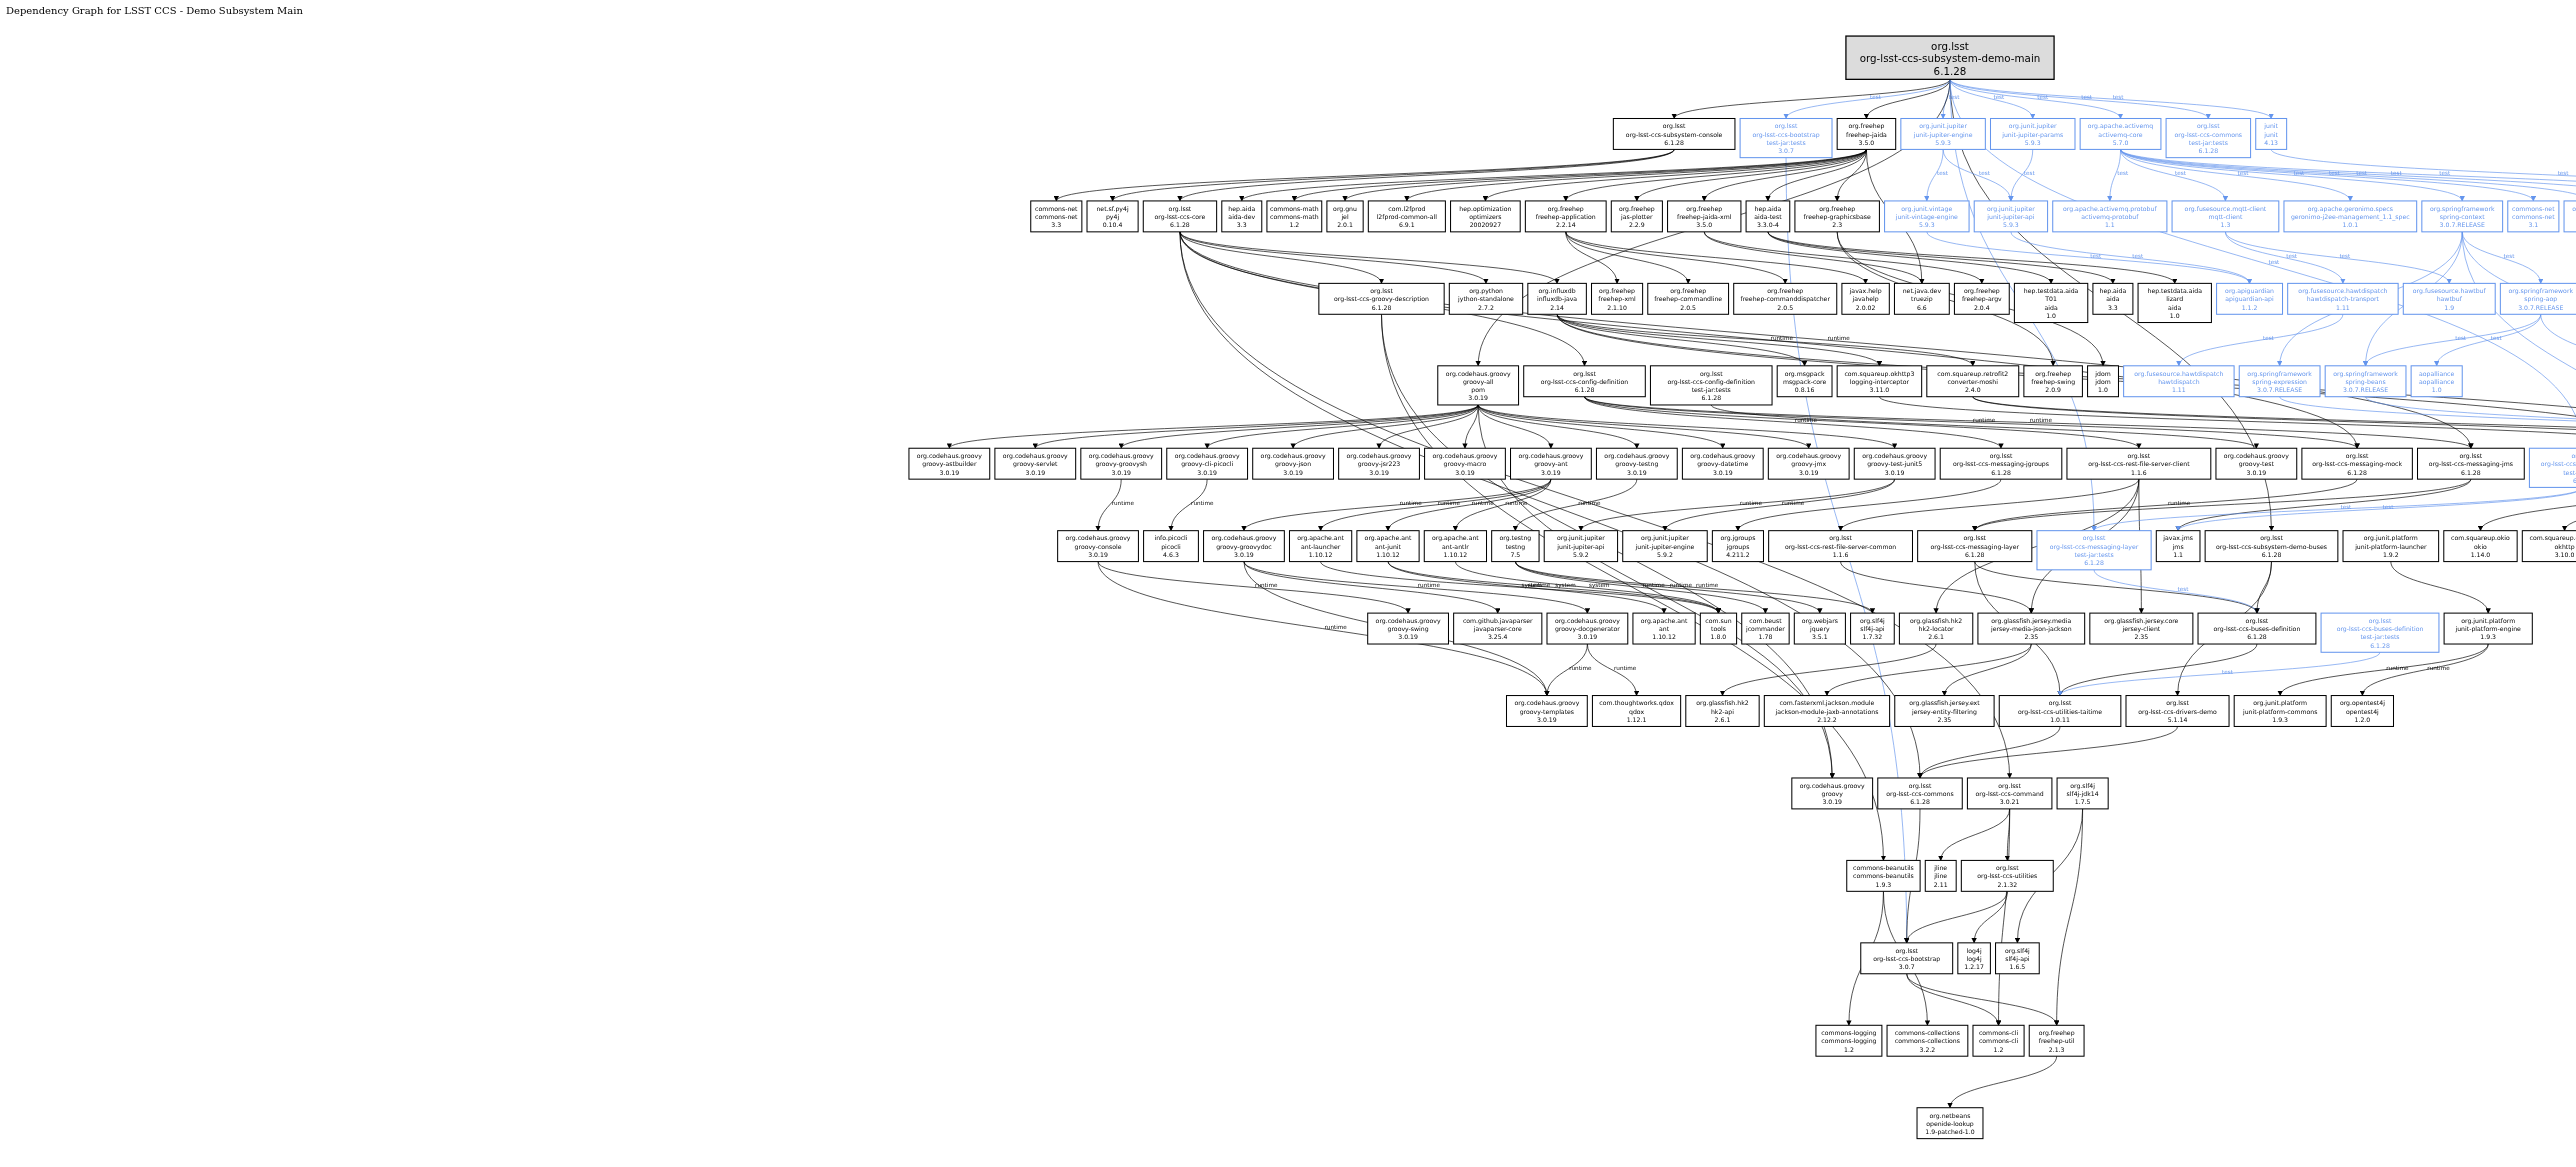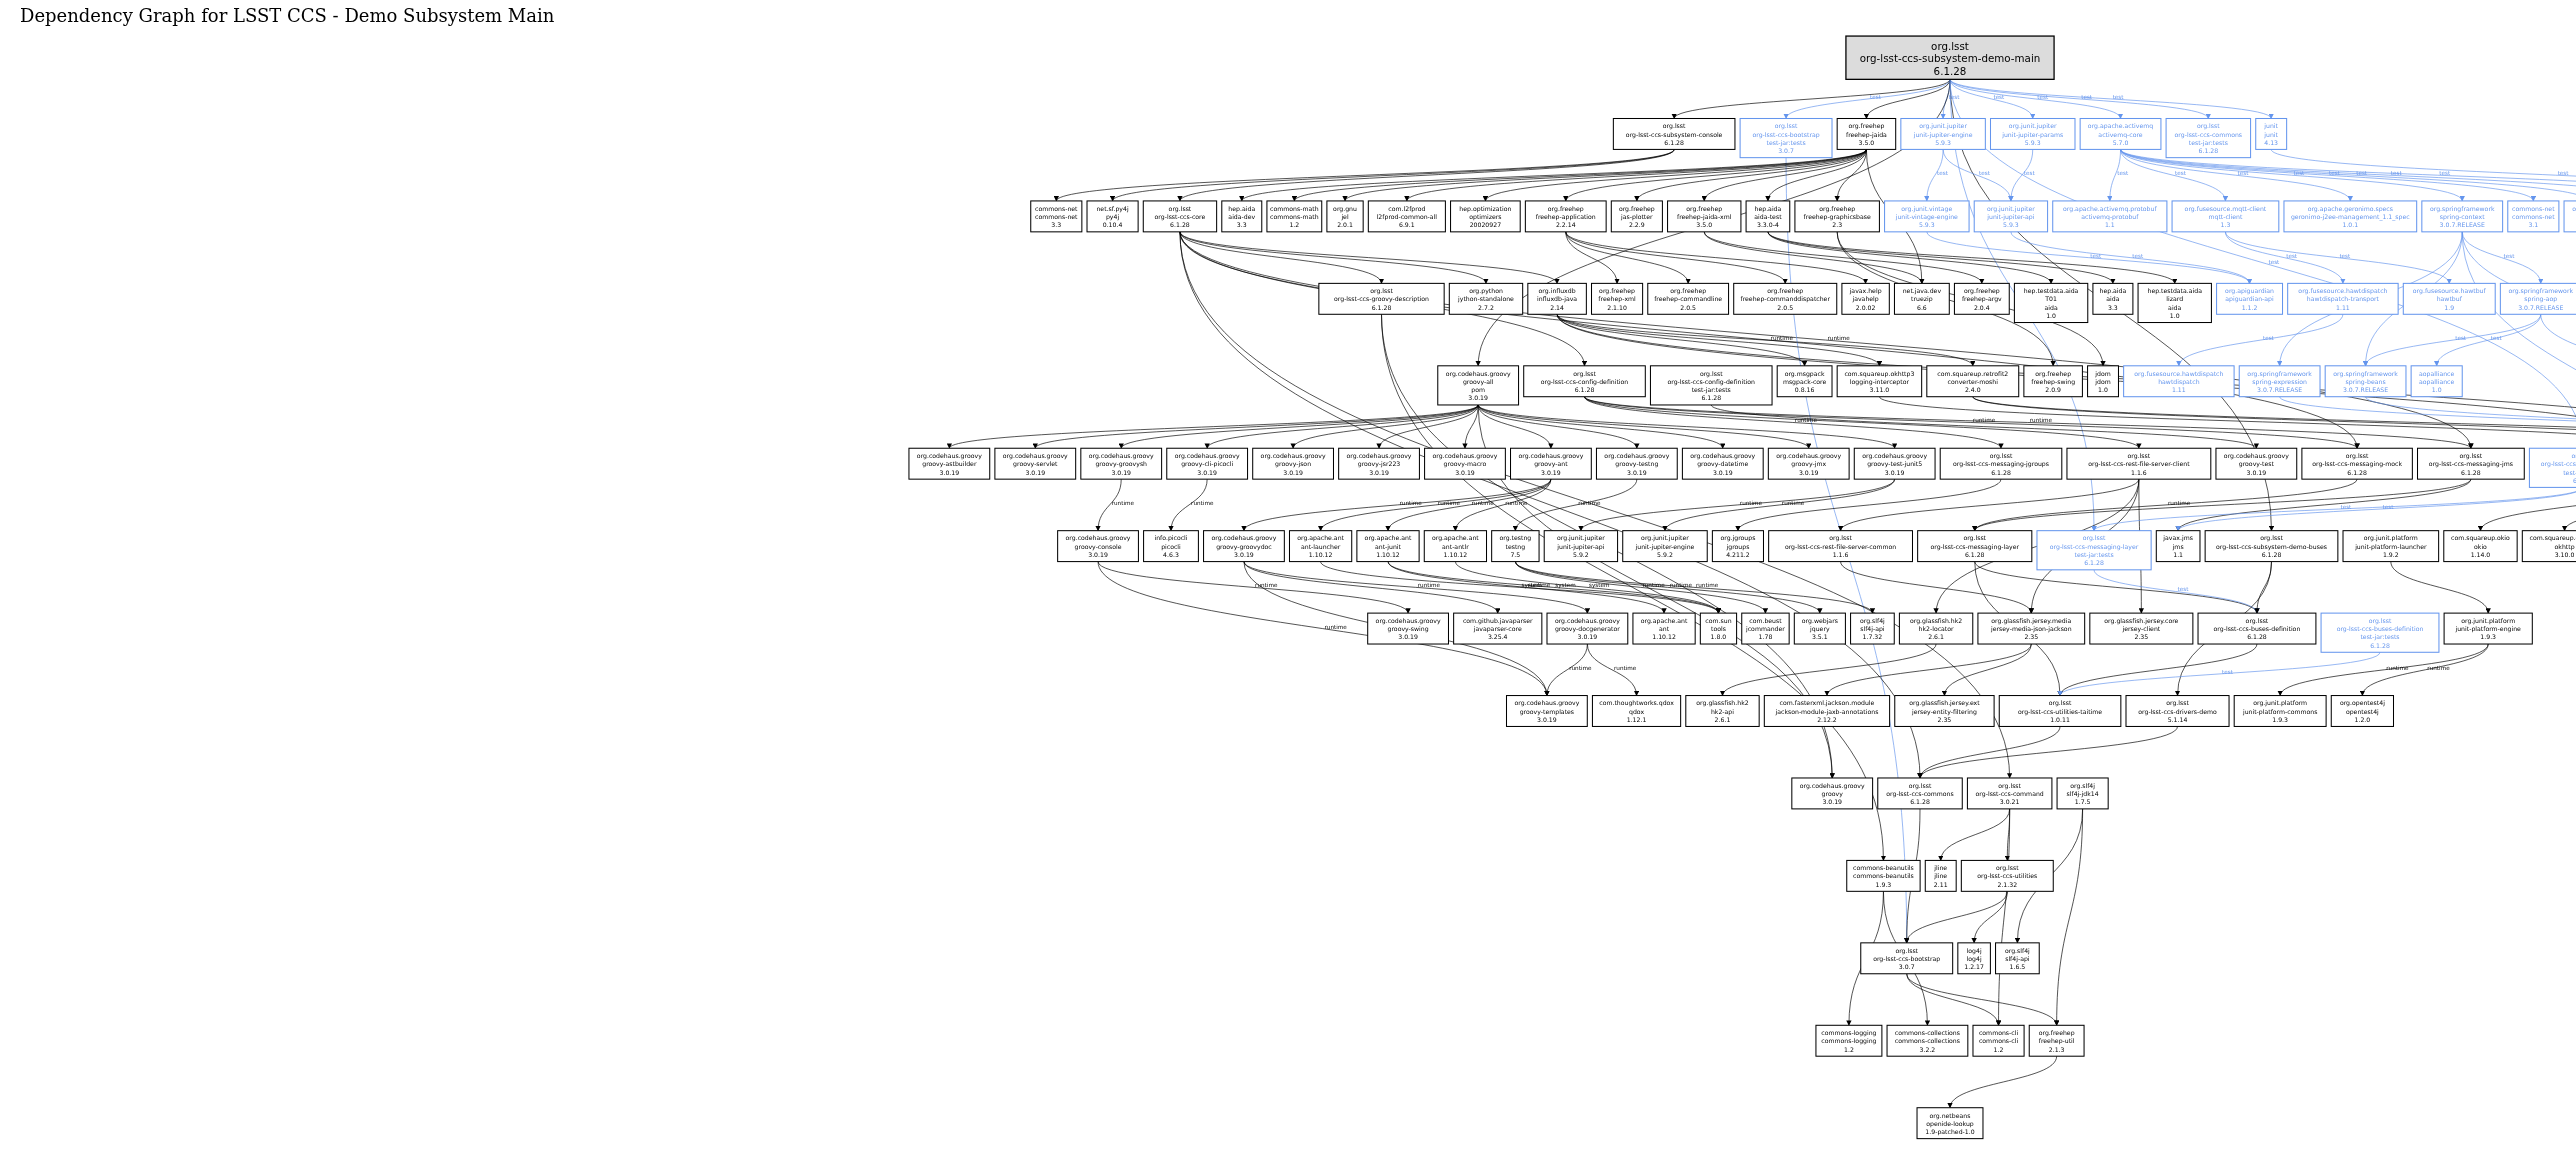--- a/index.html
+++ b/index.html
@@ -1,17 +1,17 @@
 <!DOCTYPE html>
 <html style="font-size:8.2px"><head>
 <meta charset="utf-8">
 <style>
   html, body { margin:0; padding:0; background:#ffffff; }
   body { width:3900px; height:1168px; position:relative; overflow:hidden; font-family:"DejaVu Sans", sans-serif; }
-  #title { position:absolute; left:20px; top:5.2px; font-family:"DejaVu Serif", serif; font-size:18px; color:#000; }
+  #title { position:absolute; left:6px; top:5.2px; font-family:"DejaVu Serif", serif; font-size:10px; color:#000; }
   #graph { position:absolute; left:0; top:0; }
   .node rect { fill:#fff; stroke:#000; stroke-width:2; }
   .node.root rect { fill:#dcdcdc; stroke-width:2.5; }
   .node.test rect { stroke:#6495ed; }
   .node text { font-size:12px; fill:#000; text-anchor:middle; font-family:"DejaVu Sans", sans-serif; }
   .node.root text { font-size:20px; }
   .node.test text { fill:#6495ed; }
   .edge path { fill:none; stroke:#000; stroke-width:1.3; }
   .edge.test path { stroke:#6495ed; }
   .edge text { font-size:11px; fill:#000; font-family:"DejaVu Sans", sans-serif; }

